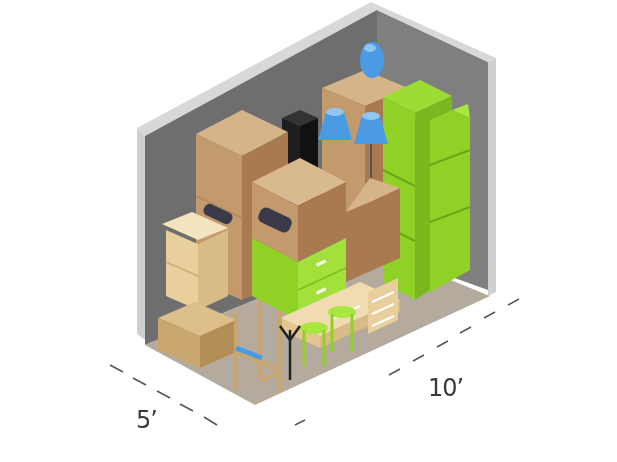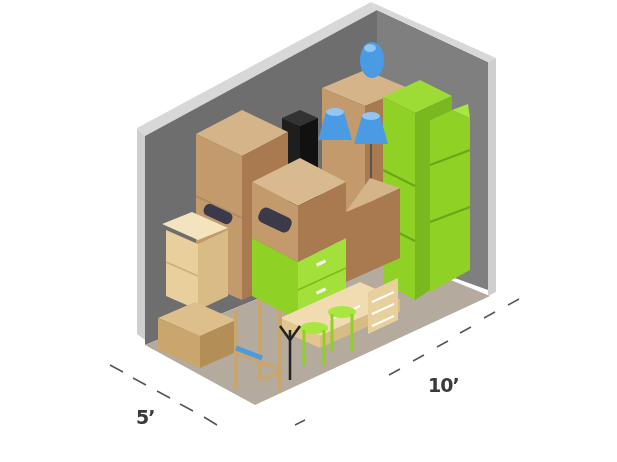--- a/index.html
+++ b/index.html
@@ -1,18 +1,18 @@
 <!DOCTYPE html>
 <html><head>
 <meta charset="utf-8">
 <style>
   html,body{margin:0;padding:0;background:#ffffff;}
   body{width:617px;height:462px;position:relative;overflow:hidden;font-family:"DejaVu Sans",sans-serif;}
   svg{position:absolute;left:0;top:0;}
-  .dim-label{position:absolute;font-family:"DejaVu Sans",sans-serif;font-weight:bold;font-size:19px;color:#3a3a3a;letter-spacing:-1px;}
+  .dim-label{position:absolute;font-family:"DejaVu Sans",sans-serif;font-weight:normal;font-size:24px;color:#3a3a3a;letter-spacing:-1px;}
   #label-5{left:136px;top:406px;}
   #label-10{left:428px;top:374px;}
 </style>
 </head>
 <body>
 
 <svg width="617" height="462" viewBox="0 0 617 462">
 
   <g>
 

